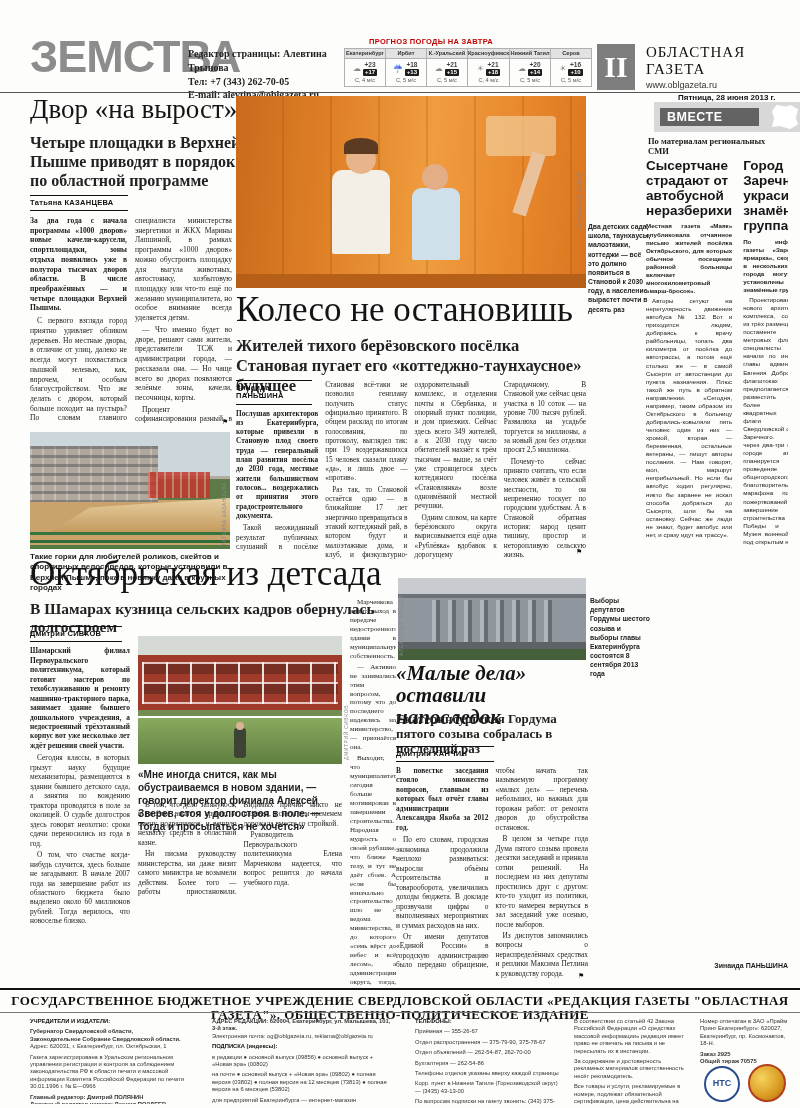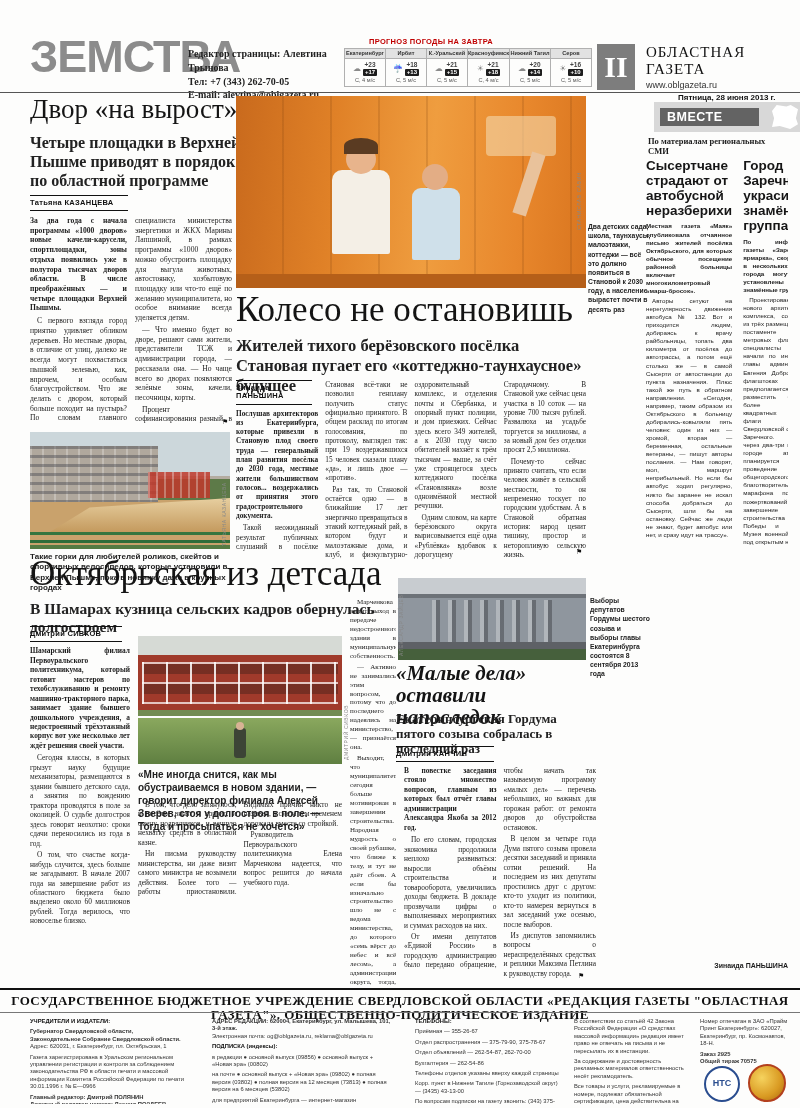--- a/index.html
+++ b/index.html
@@ -70,21 +70,21 @@
   .t-head{left:30px;top:556px;width:372px;font-size:35px;line-height:1;}
   .t-sub{left:30px;top:600px;width:382px;font-size:15.5px;line-height:1.15;}
   .t-left{left:30px;top:626px;width:100px;height:360px;font-size:7.4px;}
   .t-cap{left:138px;top:768px;width:204px;font-size:10px;}
   .t-mid{left:138px;top:800px;width:204px;height:186px;column-count:2;column-gap:7px;font-size:7.4px;}
   .t-right{left:350px;top:598px;width:46px;height:388px;font-size:7px;}
   
   .m-head{left:396px;top:662px;width:196px;font-size:21px;line-height:1.05;font-weight:bold;font-style:italic;}
   .m-sub{left:396px;top:712px;width:196px;font-size:13px;line-height:1.15;}
   .m-by{left:396px;top:746px;width:98px;}
-  .m-body{left:396px;top:766px;width:192px;height:218px;column-count:2;column-gap:7px;font-size:7.4px;margin-left:8px;}
+  .m-body{left:396px;top:766px;width:192px;height:218px;column-count:2;column-gap:7px;font-size:7.4px;}
   .m-cap{left:590px;top:596px;width:60px;}
   
   .rule2{left:0;top:988px;width:800px;height:2px;background:#111;}
   .banner{left:0;top:994px;width:800px;text-align:center;font:bold 13px/1.1 "Liberation Serif",serif;letter-spacing:.4px;color:#111;}
   .rule3{left:0;top:1012px;width:800px;height:1px;background:#777;}
   .fcol{position:absolute;top:1018px;font:5.8px/1.28 "Liberation Sans",sans-serif;color:#333;overflow:hidden;height:86px;}
   .fcol .fh{font-weight:bold;color:#111;}
   .fcol p{margin:0 0 3px 0;}
   .fcol .fb{font-weight:bold;margin:0;}
   .f1{left:30px;width:165px;} .f2{left:212px;width:182px;} .f3{left:415px;width:146px;}

